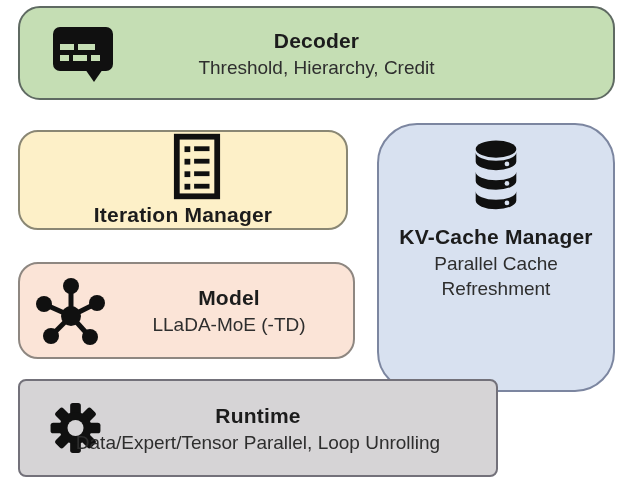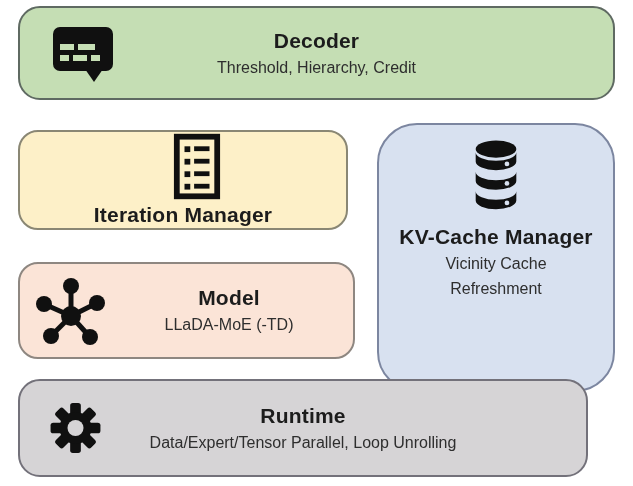--- a/index.html
+++ b/index.html
@@ -25,25 +25,25 @@
   .m-decoder .icon{left:31px;}
   .m-iteration{left:18px;top:130px;width:330px;height:100px;border-radius:20px;border-color:#8a8774;}
   .m-iteration .icon{margin-left:28px;}
   .m-kv{
     left:377px;top:123px;width:238px;height:269px;border-radius:40px;border-color:#7c86a0;
     display:flex;flex-direction:column;align-items:center;text-align:center;padding-top:14px;
   }
   .m-kv .icon{line-height:0;margin-bottom:8px;}
   .m-model{left:18px;top:262px;width:337px;height:97px;border-radius:20px;border-color:#8e8781;}
   .m-model .icon{margin-left:15px;}
-  .m-runtime{left:18px;top:379px;width:570px;height:98px;border-radius:22px;border-color:#73717a;padding-left:20px;}
+  .m-runtime{left:18px;top:379px;width:480px;height:98px;border-radius:8px;border-color:#73717a;padding-left:20px;}
   .m-runtime .icon{left:27px;}
 
   .title{font-size:21px;font-weight:700;color:#1c1c1c;line-height:28px;letter-spacing:.2px;}
-  .subtitle{font-size:16px;font-weight:400;color:#2e2e2e;line-height:25px;}
+  .subtitle{font-size:19px;font-weight:400;color:#2e2e2e;line-height:25px;}
   .m-kv .title{margin-top:2px;}
 </style>
 </head>
 <body>
 
 <div class="canvas">
 
   <section class="module wide m-decoder" style="background-color: rgb(197, 222, 180);">
     <span class="icon">
       <svg width="64" height="58" viewBox="0 0 64 58">
@@ -87,21 +87,21 @@
         <ellipse cx="32" cy="12" rx="26" ry="11" fill="#101010"></ellipse>
         <path d="M6 16 a26 11 0 0 0 52 0 v12 a26 11 0 0 1 -52 0 z" fill="#101010"></path>
         <path d="M6 41 a26 11 0 0 0 52 0 v12 a26 11 0 0 1 -52 0 z" fill="#101010"></path>
         <path d="M6 66 a26 11 0 0 0 52 0 v12 a26 11 0 0 1 -52 0 z" fill="#101010"></path>
         <circle cx="46" cy="31" r="3" fill="#d8e1f0"></circle>
         <circle cx="46" cy="56" r="3" fill="#d8e1f0"></circle>
         <circle cx="46" cy="81" r="3" fill="#d8e1f0"></circle>
       </svg>
     </span>
     <div class="title">KV-Cache Manager</div>
-    <div class="subtitle">Vicinity Cache</div>
+    <div class="subtitle">Parallel Cache</div>
     <div class="subtitle">Refreshment</div>
   </section>
 
   <section class="module narrow m-model" style="background-color: rgb(251, 228, 215);">
     <span class="icon">
       <svg width="70" height="70" viewBox="0 0 70 70">
         <g stroke="#101010" stroke-width="5">
           <line x1="36" y1="40" x2="36" y2="10"></line>
           <line x1="36" y1="40" x2="9" y2="28"></line>
           <line x1="36" y1="40" x2="62" y2="27"></line>

